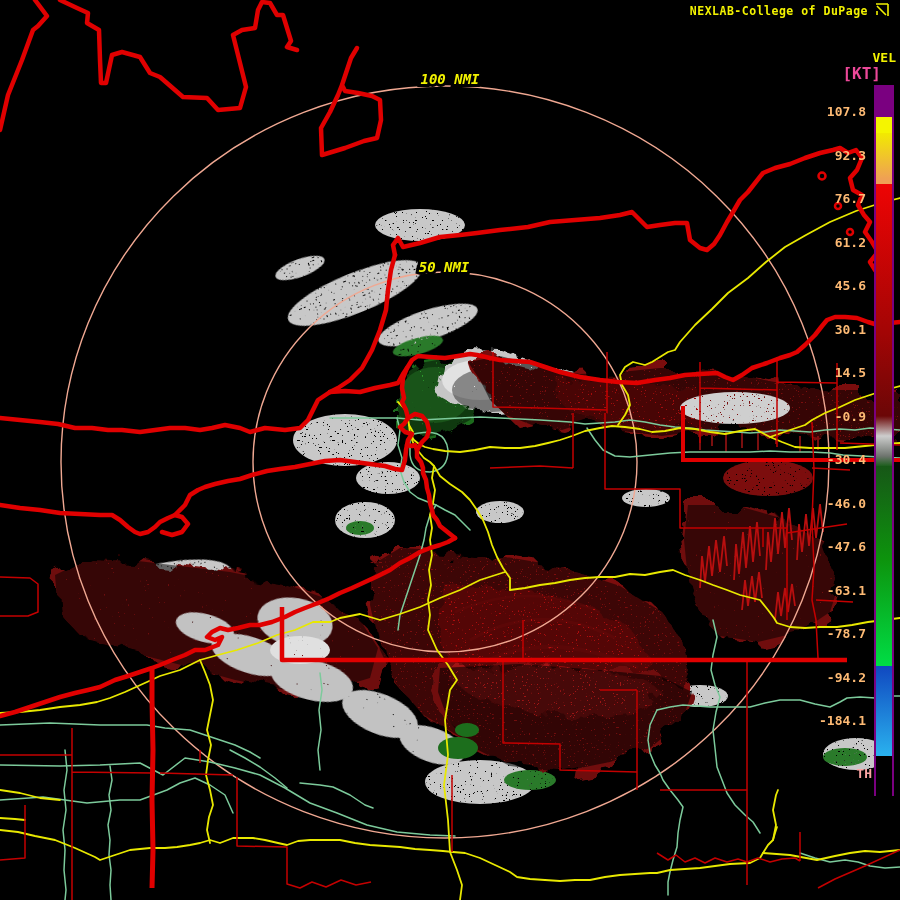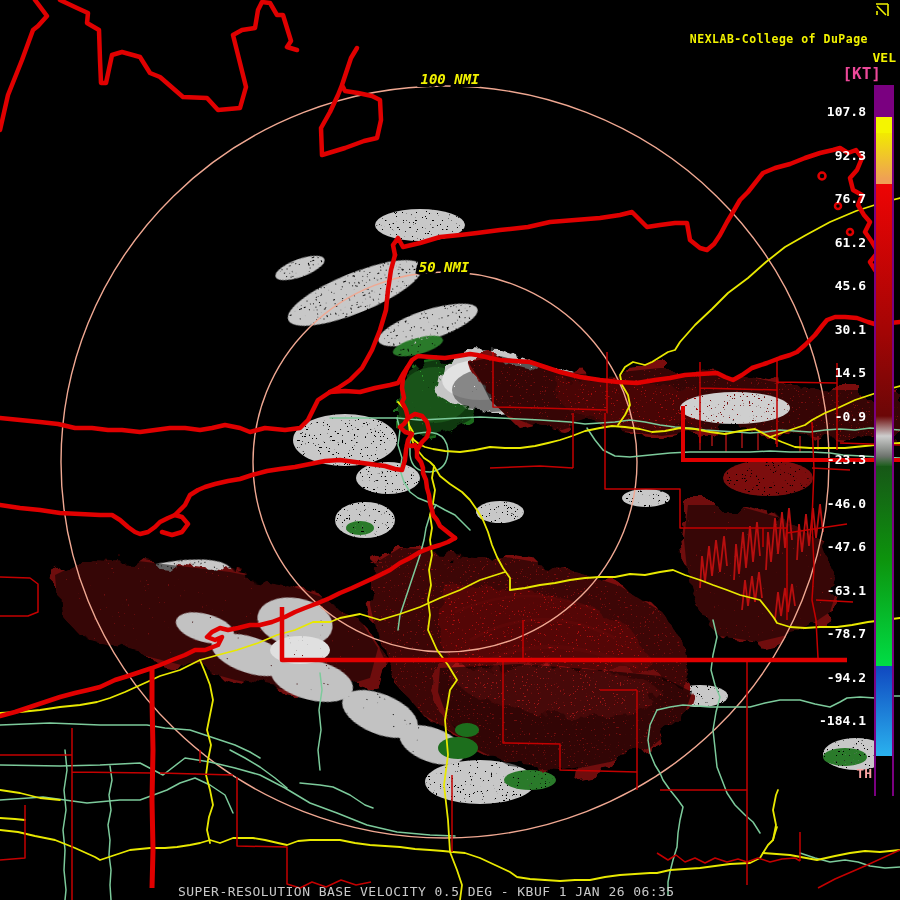--- a/index.html
+++ b/index.html
@@ -1,29 +1,29 @@
 <!DOCTYPE html>
 <html><head>
 <meta charset="utf-8">
 <style>
   html,body{margin:0;padding:0;background:#000;}
   body{width:900px;height:900px;position:relative;overflow:hidden;
        font-family:"DejaVu Sans Mono","Liberation Mono",monospace;}
   #stage{position:absolute;left:0;top:0;width:900px;height:900px;background:#000;}
   #mapsvg{position:absolute;left:0;top:0;}
   .hdr{position:absolute;top:4px;right:32px;color:#f2f200;font-size:11.5px;
-       font-weight:bold;letter-spacing:.5px;white-space:nowrap;margin-top:28px;}
+       font-weight:bold;letter-spacing:.5px;white-space:nowrap;}
   .logo{position:absolute;top:3px;right:9px;width:16px;height:16px;}
   .vel{position:absolute;right:4px;top:50px;color:#f2f200;font-size:13px;font-weight:bold;text-align:center;}
   .kt{position:absolute;right:19px;top:64px;color:#ec4899;font-size:16px;font-weight:bold;}
   .th{position:absolute;right:28px;top:766px;color:#fca5a5;font-size:13px;font-weight:bold;}
   #cbar{position:absolute;left:874px;top:85px;width:20px;height:711px;
         border:2px solid #7a0080;background:#000;box-sizing:border-box;}
   #cbar .seg{position:absolute;left:0;width:100%;}
-  .tick{position:absolute;right:34px;width:70px;text-align:right;color:#ffffff;
+  .tick{position:absolute;right:34px;width:70px;text-align:right;color:#fdba74;
         font-size:13px;font-weight:bold;white-space:nowrap;}
   .status{position:absolute;left:178px;top:884px;color:#c8c8c8;font-size:13px;
           letter-spacing:.45px;white-space:nowrap;}
 </style>
 </head>
 <body>
 
 <div id="stage">
 
 <svg id="mapsvg" width="900" height="900" viewBox="0 0 900 900">
@@ -257,22 +257,21 @@
   <div class="th">TH</div>
 
   <div class="tick" style="top:104px">107.8</div>
   <div class="tick" style="top:148px">92.3</div>
   <div class="tick" style="top:191px">76.7</div>
   <div class="tick" style="top:235px">61.2</div>
   <div class="tick" style="top:278px">45.6</div>
   <div class="tick" style="top:322px">30.1</div>
   <div class="tick" style="top:365px">14.5</div>
   <div class="tick" style="top:409px">-0.9</div>
-  <div class="tick" style="top:452px">-23.3</div>
+  <div class="tick" style="top:452px">-30.4</div>
   <div class="tick" style="top:496px">-46.0</div>
   <div class="tick" style="top:539px">-47.6</div>
   <div class="tick" style="top:583px">-63.1</div>
   <div class="tick" style="top:626px">-78.7</div>
   <div class="tick" style="top:670px">-94.2</div>
   <div class="tick" style="top:713px">-184.1</div>
 
-  <div class="status">SUPER-RESOLUTION BASE VELOCITY 0.5 DEG - KBUF 1 JAN 26 06:35</div>
 </div>
 
 </body></html>

